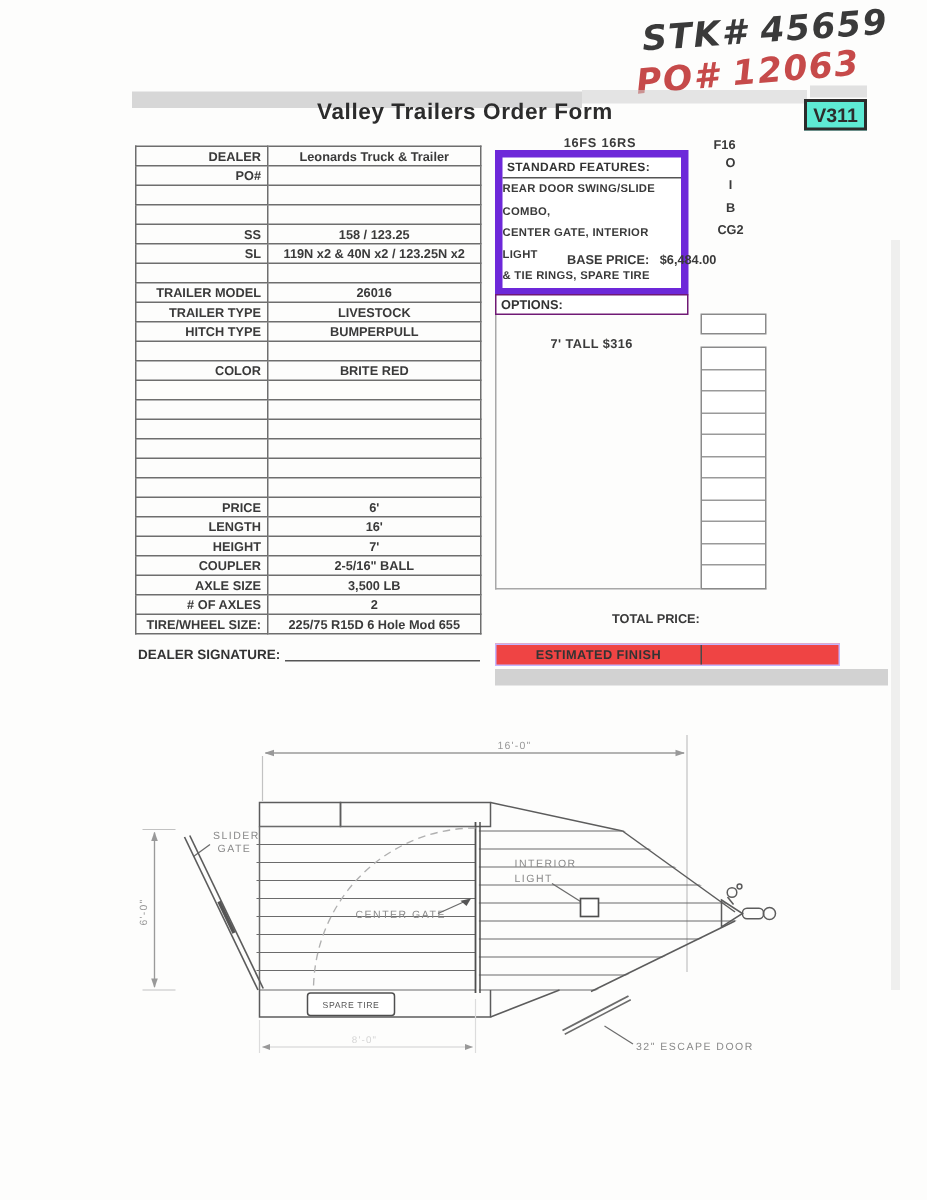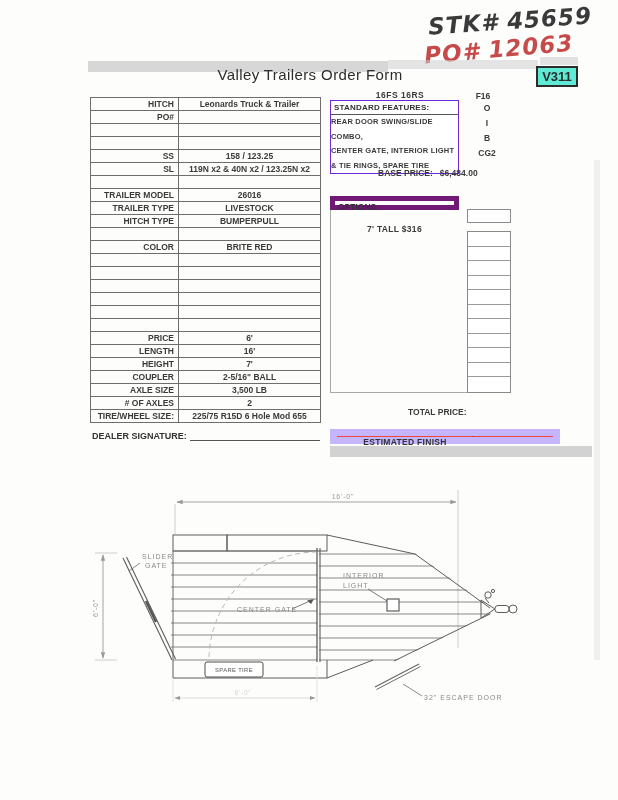--- a/index.html
+++ b/index.html
@@ -11,53 +11,53 @@
   .scan-bar.b2 { background:#cfcfcf; }
   .scan-bar.b3 { background:#d2d2d2; }
   .edge-shadow { position:absolute; background:#efefee; }
 
   
   .hand { position:absolute; font-family:"DejaVu Sans", sans-serif; font-style:italic; font-weight:bold; letter-spacing:1px; white-space:nowrap; }
   .hand.stk { left:428px; top:8px; font-size:23px; color:#3a3a3a; transform:rotate(-4deg); }
   .hand.po  { left:424px; top:36px; font-size:23px; color:#c64a4a; transform:rotate(-5deg); }
 
   
-  .title { position:absolute; left:90px; top:66px; width:440px; text-align:center; font-size:15px; font-weight:normal; color:#2c2c2c; letter-spacing:.4px; }
+  .title { position:absolute; left:90px; top:66px; width:440px; text-align:center; font-size:15px; font-weight:bold; color:#2c2c2c; letter-spacing:.4px; }
   .vbox { position:absolute; left:536px; top:66px; width:42px; height:21px; border:2px solid #2c2c2c; background:#5eead4; text-align:center; font-size:13px; font-weight:bold; line-height:17px; color:#2c2c2c; }
 
   
   table.order { position:absolute; left:90px; top:97px; width:230px; border-collapse:collapse; table-layout:fixed; }
   table.order td { border:1px solid #6e6e6e; height:13px; font-size:8.5px; font-weight:bold; color:#3a3a3a; white-space:nowrap; overflow:hidden; }
   table.order td.lbl { width:88px; text-align:right; padding-right:4px; }
   table.order td.val { width:142px; text-align:center; }
 
   .sig-row { position:absolute; left:92px; top:431px; width:228px; display:flex; align-items:flex-end; }
   .sig-row .lbl { font-size:9px; font-weight:bold; color:#333; white-space:nowrap; }
   .sig-row .line { flex:1; border-bottom:1px solid #555; height:10px; margin-left:3px; }
 
   
   .models { position:absolute; left:355px; top:90px; width:90px; text-align:center; font-size:8.5px; font-weight:bold; color:#3a3a3a; letter-spacing:.5px; }
   .codecell { position:absolute; width:26px; text-align:center; font-size:8.5px; font-weight:bold; color:#3a3a3a; }
 
-  .features { position:absolute; left:330px; top:100px; width:129px; border:1px solid #6d28d9; background:#fff; }
+  .features { position:absolute; left:330px; top:100px; width:129px; border:5px solid #6d28d9; background:#fff; }
   .features .hd { font-size:8px; font-weight:bold; padding:2px 0 2px 3px; border-bottom:1px solid #555; color:#333; letter-spacing:.2px; }
   .features .ln { font-size:7.5px; font-weight:bold; line-height:14.5px; color:#3a3a3a; letter-spacing:.2px; }
 
   .priceline { position:absolute; font-size:8.5px; font-weight:bold; color:#3a3a3a; white-space:nowrap; }
   .priceline .v { margin-left:7px; }
 
-  .optbox { position:absolute; left:330px; top:196px; width:129px; height:14px; border:5px solid #701a75; background:#fff; font-size:8.5px; font-weight:bold; padding-left:3px; line-height:12px; color:#333; }
+  .optbox { position:absolute; left:330px; top:196px; width:129px; height:14px; border:1px solid #701a75; background:#fff; font-size:8.5px; font-weight:bold; padding-left:3px; line-height:12px; color:#333; }
   .optregion { position:absolute; left:330px; top:210px; width:181px; height:183px; border-left:1px solid #a8a8a8; border-bottom:1px solid #a8a8a8; }
   .optnote { position:absolute; left:367px; top:224px; font-size:8.5px; font-weight:bold; color:#3a3a3a; letter-spacing:.3px; }
   .optcell-top { position:absolute; left:467px; top:209px; width:44px; height:14px; border:1px solid #8a8a8a; background:#fff; }
   .optstack { position:absolute; left:467px; top:231px; width:44px; border:1px solid #8a8a8a; background:#fff; }
   .optstack .c { height:14.5px; border-bottom:1px solid #9a9a9a; }
   .optstack .c:last-child { border-bottom:none; }
 
-  .estbox { position:absolute; left:330px; top:429px; width:230px; height:15px; border:7px solid #c4b5fd; background:#ef4444; display:flex; }
+  .estbox { position:absolute; left:330px; top:429px; width:230px; height:15px; border:1px solid #c4b5fd; background:#ef4444; display:flex; }
   .estbox .l { width:137px; border-right:1px solid #4a4a4a; text-align:center; font-size:8.5px; font-weight:bold; line-height:13px; color:#333; letter-spacing:.3px; }
   .estbox .r { flex:1; }
 
   
   svg.drawing { position:absolute; left:85px; top:478px; }
   svg.drawing text { font-family:"Liberation Sans", sans-serif; }
   .dwg-label { font-size:7px; fill:#8a8a8a; letter-spacing:1px; }
   .dwg-dim { font-size:7px; fill:#9a9a9a; letter-spacing:.8px; }
   .dwg-faint { font-size:6.5px; fill:#d5d5d5; letter-spacing:.8px; }
   .dwg-tiny { font-size:5.8px; fill:#555; letter-spacing:.4px; }
@@ -75,21 +75,21 @@
   <div class="scan-bar b2" style="left:540px; top:57px; width:38px; height:8px; opacity:.6;"></div>
   <div class="edge-shadow" style="left:594px; top:160px; width:6px; height:500px;"></div>
   <div class="scan-bar b3" style="left:330px; top:446px; width:262px; height:11px;"></div>
 
   <div class="title">Valley Trailers Order Form</div>
   <div class="vbox">V311</div>
 
   <table class="order">
     <tbody>
         <tr>
-        <td class="lbl">HITCH</td>
+        <td class="lbl">DEALER</td>
         <td class="val">Leonards Truck &amp; Trailer</td>
       </tr>
         <tr>
         <td class="lbl">PO#</td>
         <td class="val"></td>
       </tr>
         <tr>
         <td class="lbl"></td>
         <td class="val"></td>
       </tr>

